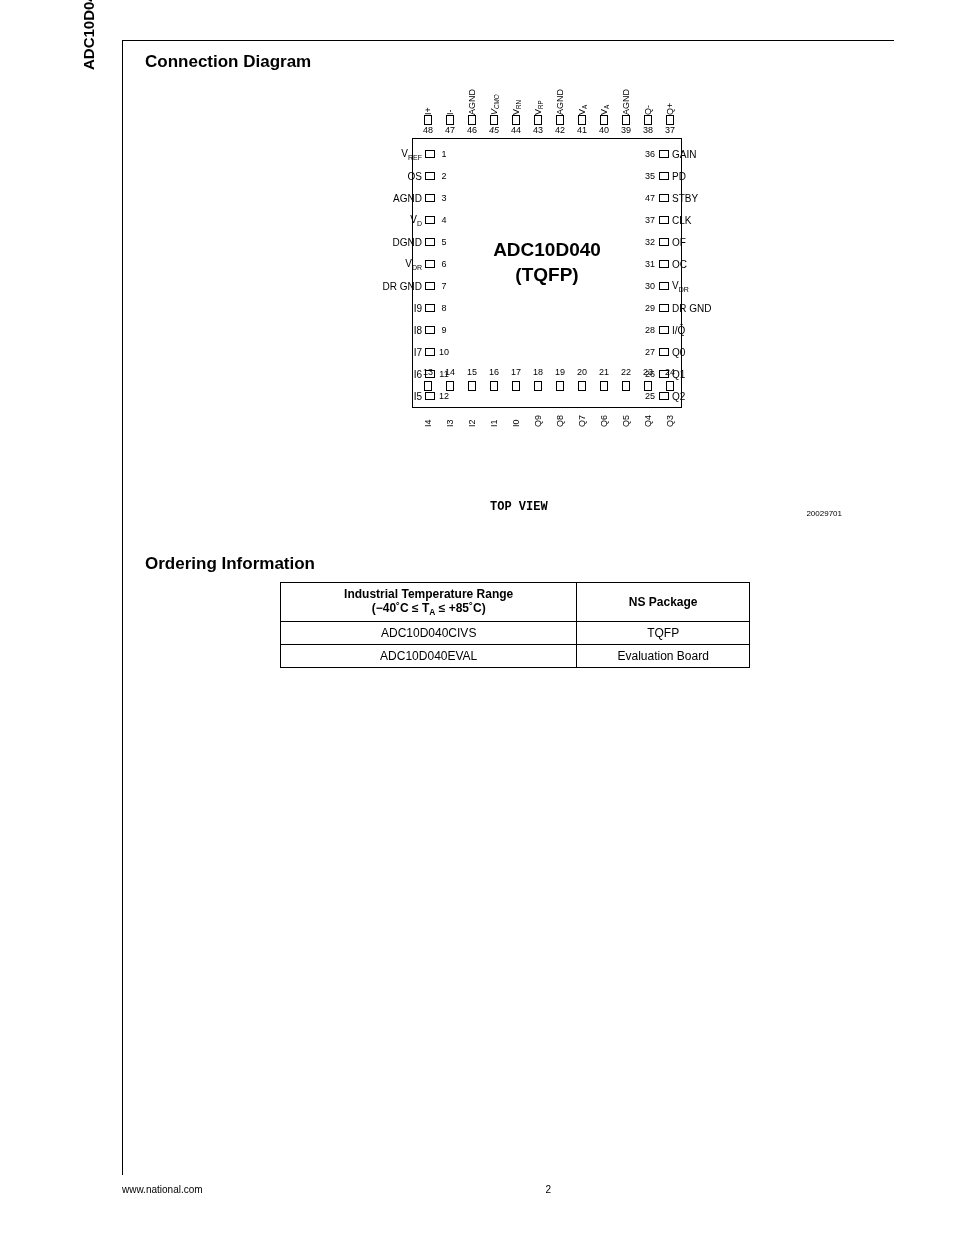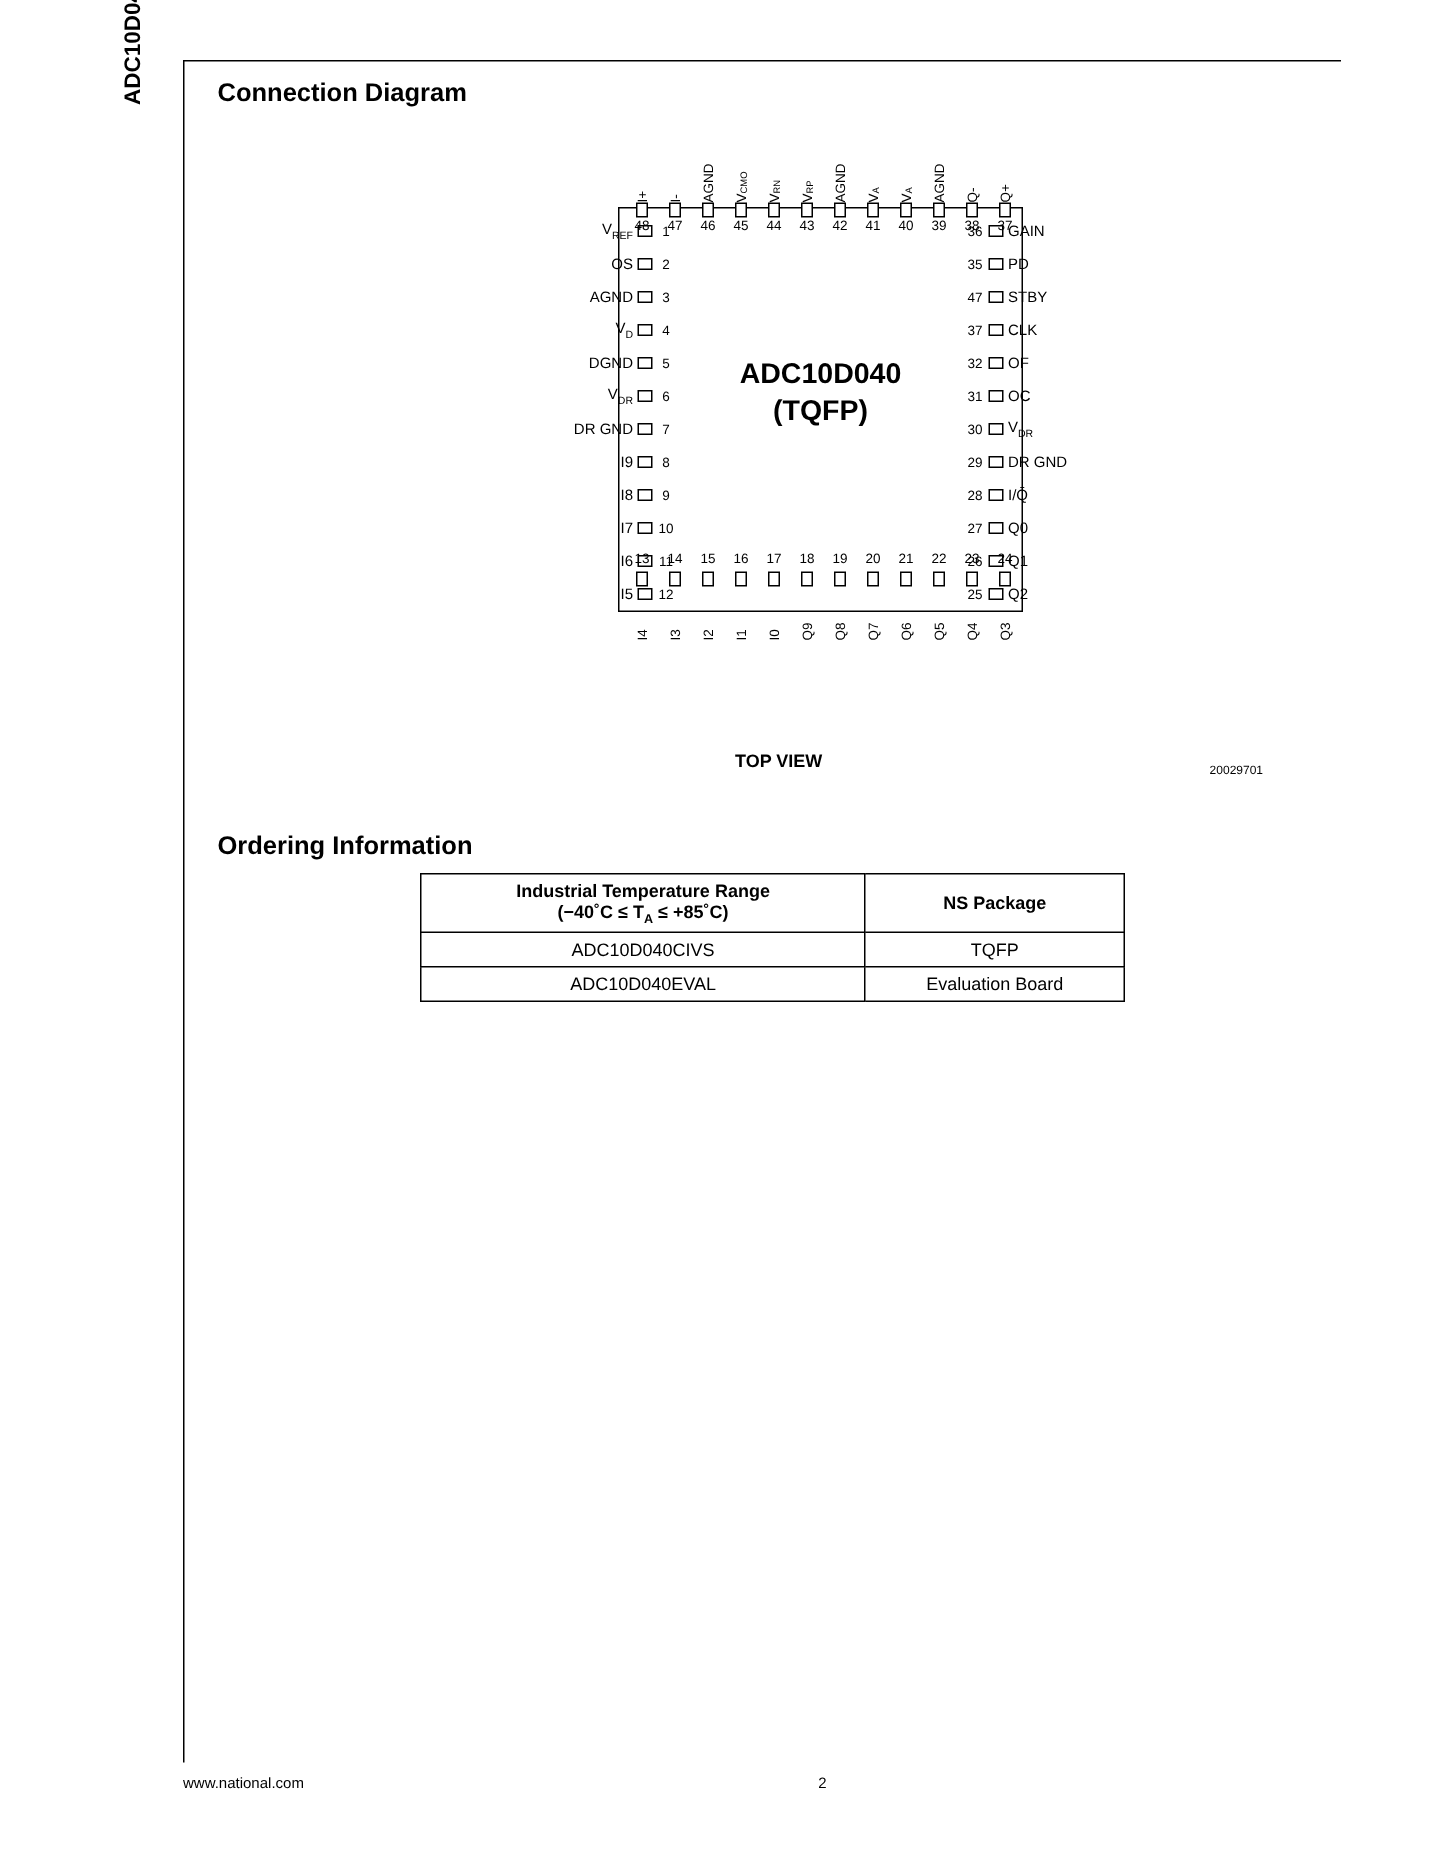--- a/index.html
+++ b/index.html
@@ -86,21 +86,21 @@
   .pin-label-l { text-align: right; padding-right: 3px; flex: 0 0 auto; }
   .pin-label-r { text-align: left; padding-left: 3px; flex: 0 0 auto; }
   .pin-top, .pin-bottom {
     position: absolute;
     display: flex;
     flex-direction: column;
     align-items: center;
     width: 22px;
     font-size: 10px;
   }
-  .pin-top { top: -60px; height: 100px; justify-content: center; }
+  .pin-top { top: -60px; height: 100px; justify-content: flex-start; }
   .pin-bottom { bottom: -60px; height: 100px; justify-content: flex-start; }
   .pin-pad-v { width: 8px; height: 10px; border: 1px solid #000; background: #fff; }
   .pin-vlabel-t, .pin-vlabel-b {
     writing-mode: vertical-rl;
     font-size: 9px;
     height: 36px;
   }
   .pin-vlabel-b { transform: rotate(180deg); }
   .pin-vlabel-t { transform: rotate(180deg); }
   .pin-num-v { font-size: 9px; height: 14px; }
@@ -109,20 +109,21 @@
     bottom: -20px;
     right: -50px;
     font-size: 8px;
   }
   .top-view {
     position: absolute;
     top: 500px;
     left: 490px;
     font-weight: bold;
     font-size: 12px;
+    font-family: Liberation Mono, monospace;
   }
 
   .order-table {
     position: absolute;
     top: 582px;
     left: 280px;
     border-collapse: collapse;
     font-size: 12px;
     width: 470px;
   }
@@ -292,21 +293,21 @@
         <div class="pin-top" style="left: 26px;">
           <span class="pin-vlabel-t">I-</span>
           <span class="pin-pad-v"></span>
           <span class="pin-num-v">47</span>
         </div>
         <div class="pin-top" style="left: 48px;">
           <span class="pin-vlabel-t">AGND</span>
           <span class="pin-pad-v"></span>
           <span class="pin-num-v">46</span>
         </div>
-        <div class="pin-top" style="left: 70px;">
+        <div class="pin-top" style="left: 70px; font-style: italic;">
           <span class="pin-vlabel-t">V<sub>CMO</sub></span>
           <span class="pin-pad-v"></span>
           <span class="pin-num-v">45</span>
         </div>
         <div class="pin-top" style="left: 92px;">
           <span class="pin-vlabel-t">V<sub>RN</sub></span>
           <span class="pin-pad-v"></span>
           <span class="pin-num-v">44</span>
         </div>
         <div class="pin-top" style="left: 114px;">

